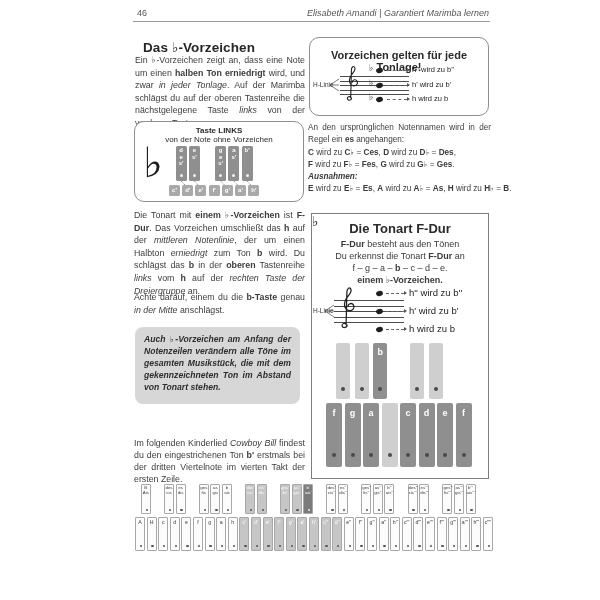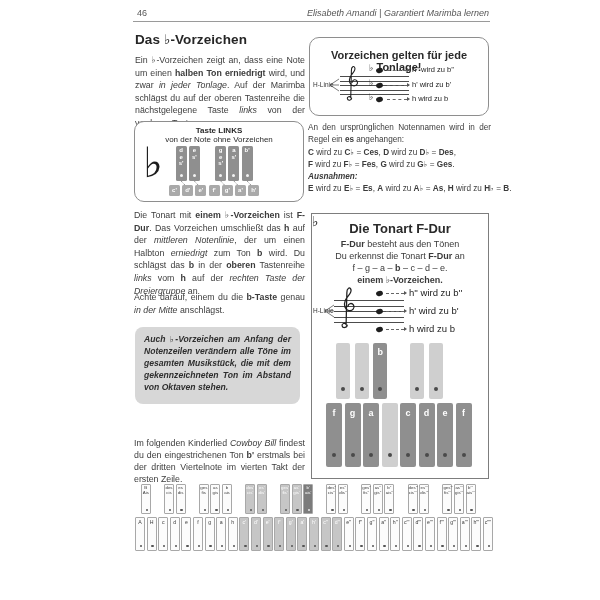--- a/index.html
+++ b/index.html
@@ -4,21 +4,21 @@
 <style>
   html,body{margin:0;padding:0;background:#fff;}
   .pg{position:relative;width:600px;height:600px;background:#ffffff;overflow:hidden;
       font-family:"Liberation Sans","DejaVu Sans",sans-serif;color:#3a3a3a;}
   .abs{position:absolute;}
   .b{font-weight:bold;}
   .it{font-style:italic;}
   .hdr-num{font-size:9px;color:#555;}
   .hdr-title{font-size:9px;color:#555;font-style:italic;}
   .hrule{height:1px;background:#9a9a9a;}
-  h2.sec{margin:0;font-size:13.5px;font-weight:bold;color:#262626;letter-spacing:.1px;text-align:center;}
+  h2.sec{margin:8px;font-size:13.5px;font-weight:bold;color:#262626;letter-spacing:.1px;text-align:center;}
   .jp{font-size:8.8px;line-height:12.6px;text-align:justify;color:#3c3c3c;}
   .rbox{border:1.5px solid #8e8e8e;border-radius:10px;background:#fff;box-sizing:border-box;}
   .sqbox{border:1.5px solid #7d7d7d;background:#fff;box-sizing:border-box;}
   .bxtitle{font-weight:bold;text-align:center;color:#2a2a2a;}
   .naming{font-size:8.2px;line-height:12.3px;color:#3c3c3c;}
   .nrow{white-space:nowrap;}
   .regel{background:#d7d7d7;border-radius:8px;box-sizing:border-box;padding:6px 9px 0 9px;}
   .regel .rt{font-size:8.6px;text-align:center;font-weight:bold;font-style:italic;color:#2e2e2e;margin-bottom:3px;}
   .regel .rb{font-size:8.6px;line-height:12px;text-align:justify;font-weight:bold;font-style:italic;color:#2e2e2e;}
   .staffline{position:absolute;height:1px;background:#4c4c4c;}
@@ -97,21 +97,21 @@
         <div class="key" style="left: 113.2px; top: 63px; width: 11px; height: 11px; background: rgb(169, 169, 169); border-radius: 1.5px;">
           <div class="klab" style="top: 2px; font-size: 6px; line-height: 7px; color: rgb(255, 255, 255); font-weight: bold;">h'</div>
         </div>
       </div>
   </div>
 
   <div class="abs jp" style="left:134px;top:209px;width:171px;"><span>Die Tonart mit </span><span class="b">einem ♭-Vorzeichen</span><span> ist </span><span class="b">F-Dur</span><span>. Das Vorzeichen umschließt das </span><span class="b">h</span><span> auf der </span><span class="it">mittleren Notenlinie</span><span>, der um einen Halbton </span><span class="it">erniedrigt</span><span> zum Ton </span><span class="b">b</span><span> wird. Du schlägst das </span><span class="b">b</span><span> in der </span><span class="b">oberen</span><span> Tastenreihe </span><span class="it">links</span><span> vom </span><span class="b">h</span><span> auf der </span><span class="it">rechten Taste der Dreiergruppe</span><span> an.</span></div>
   <div class="abs jp" style="left:134px;top:291px;width:171px;"><span>Achte darauf, einem du die </span><span class="b">b-Taste</span><span> genau </span><span class="it">in der Mitte</span><span> anschlägst.</span></div>
 
   <div class="abs regel" style="left:135px;top:327px;width:165px;height:77px;">
-    <div class="rb">Auch ♭-Vorzeichen am Anfang der Notenzeilen verändern alle Töne im gesamten Musikstück, die mit dem gekennzeichneten Ton im Abstand von Oktaven stehen.</div>
+    <div class="rb">Auch ♭-Vorzeichen am Anfang der Notenzeilen verändern alle Töne im gesamten Musikstück, die mit dem gekennzeichneten Ton im Abstand von Tonart stehen.</div>
   </div>
 
   <div class="abs jp" style="left:134px;top:437px;width:171px;line-height:12px;"><span>Im folgenden Kinderlied </span><span class="it">Cowboy Bill</span><span> findest du den eingestrichenen Ton </span><span class="b">b'</span><span> erstmals bei der dritten Viertelnote im vierten Takt der ersten Zeile.</span></div>
 
   <div class="abs rbox" style="left:309px;top:37px;width:180px;height:79px;">
     <div class="bxtitle" style="font-size:11px;margin-top:11px;">Vorzeichen gelten für jede Tonlage!</div>
     <div class="abs" id="staff-top" style="left:0;top:0;width:180px;height:79px;">
         <div class="staffline" style="left: 30px; top: 38px; width: 69px;"></div>
         <div class="staffline" style="left: 30px; top: 42.5px; width: 69px;"></div>
         <div class="staffline" style="left: 30px; top: 47px; width: 69px;"></div>

